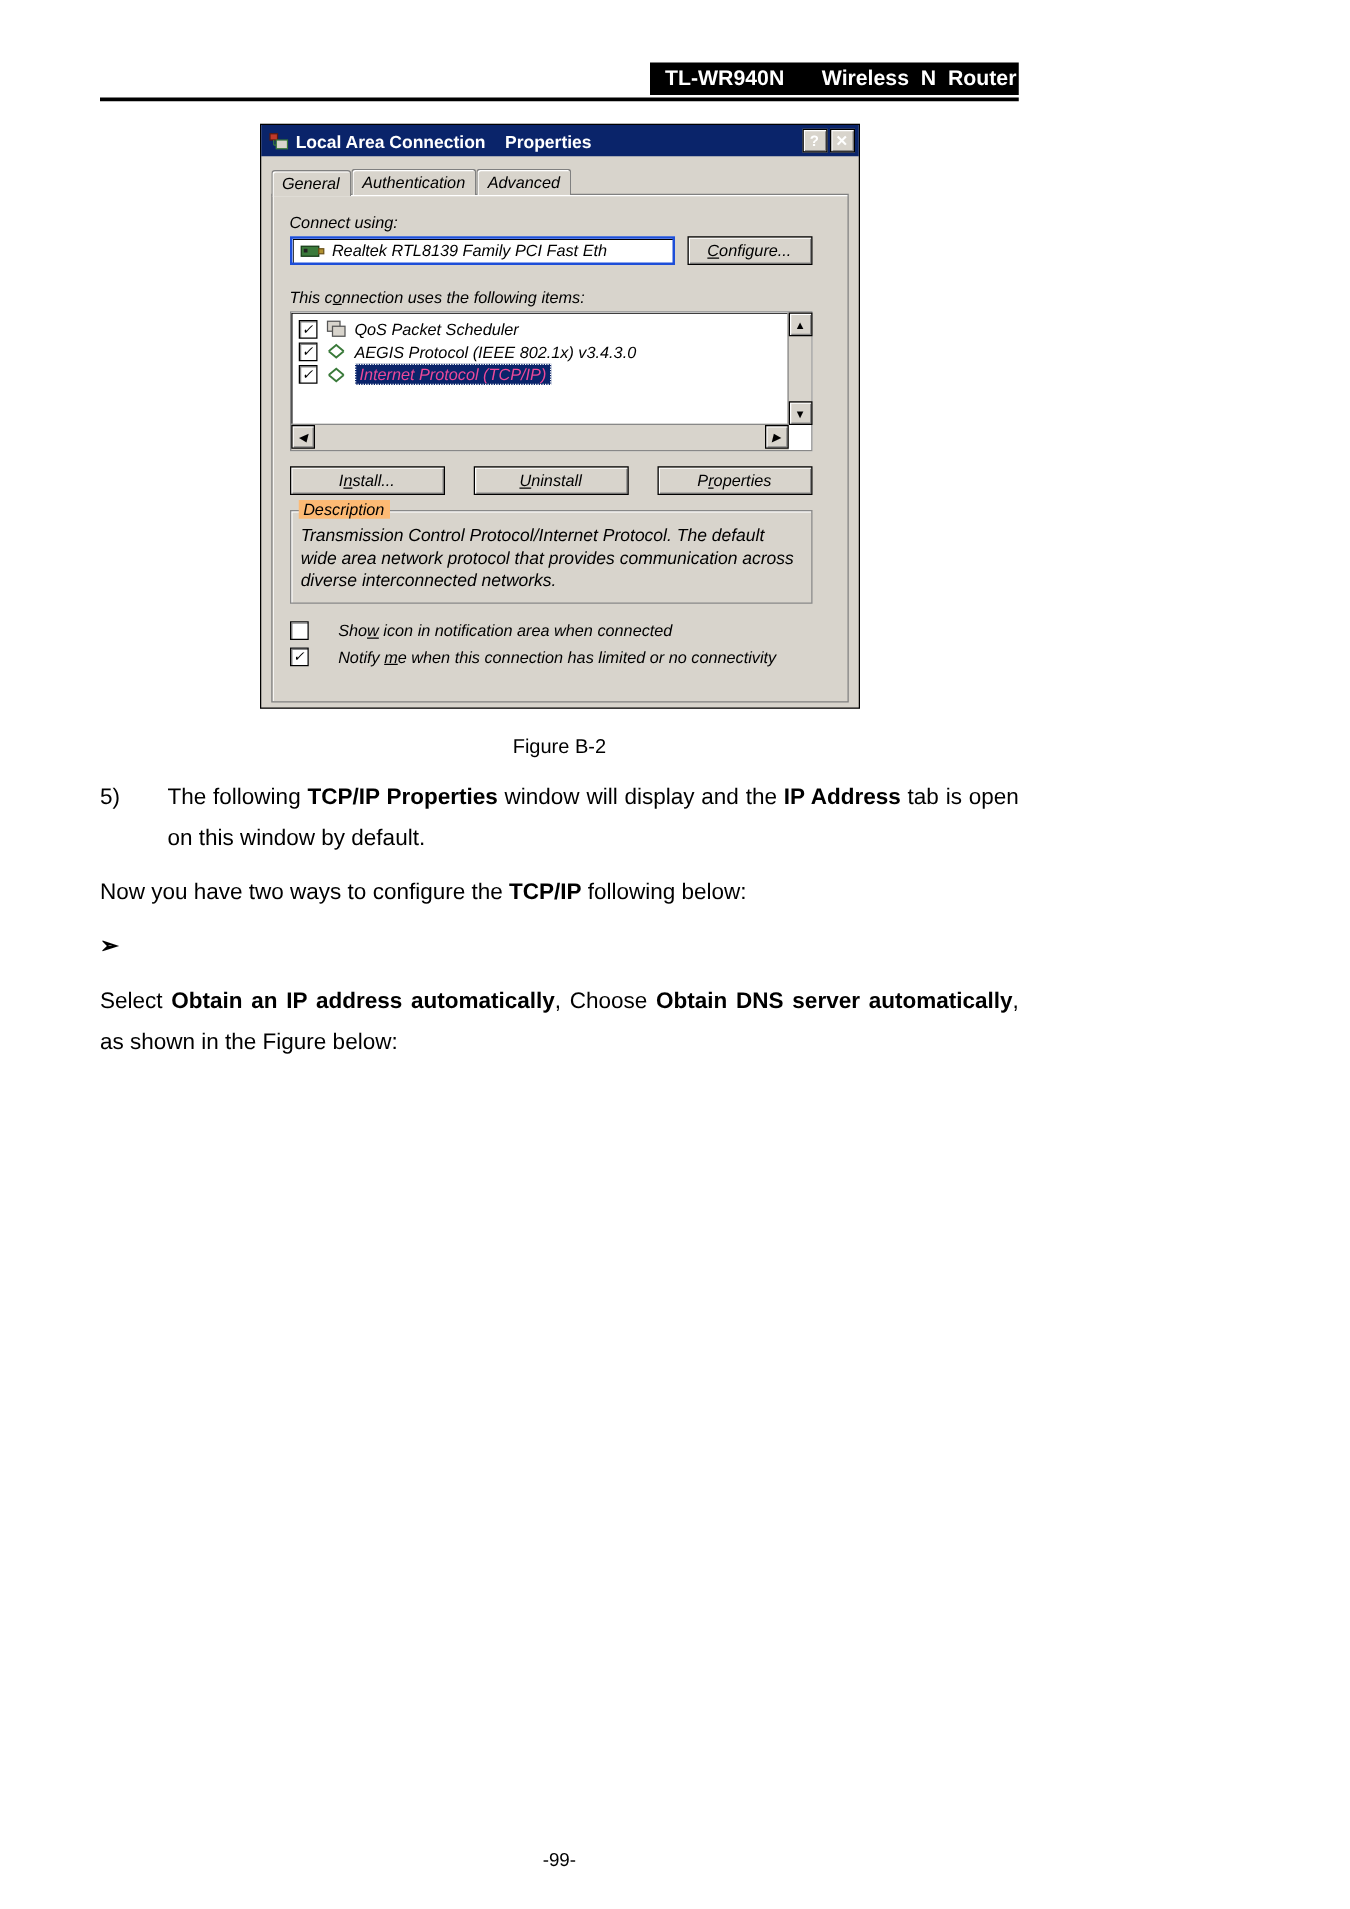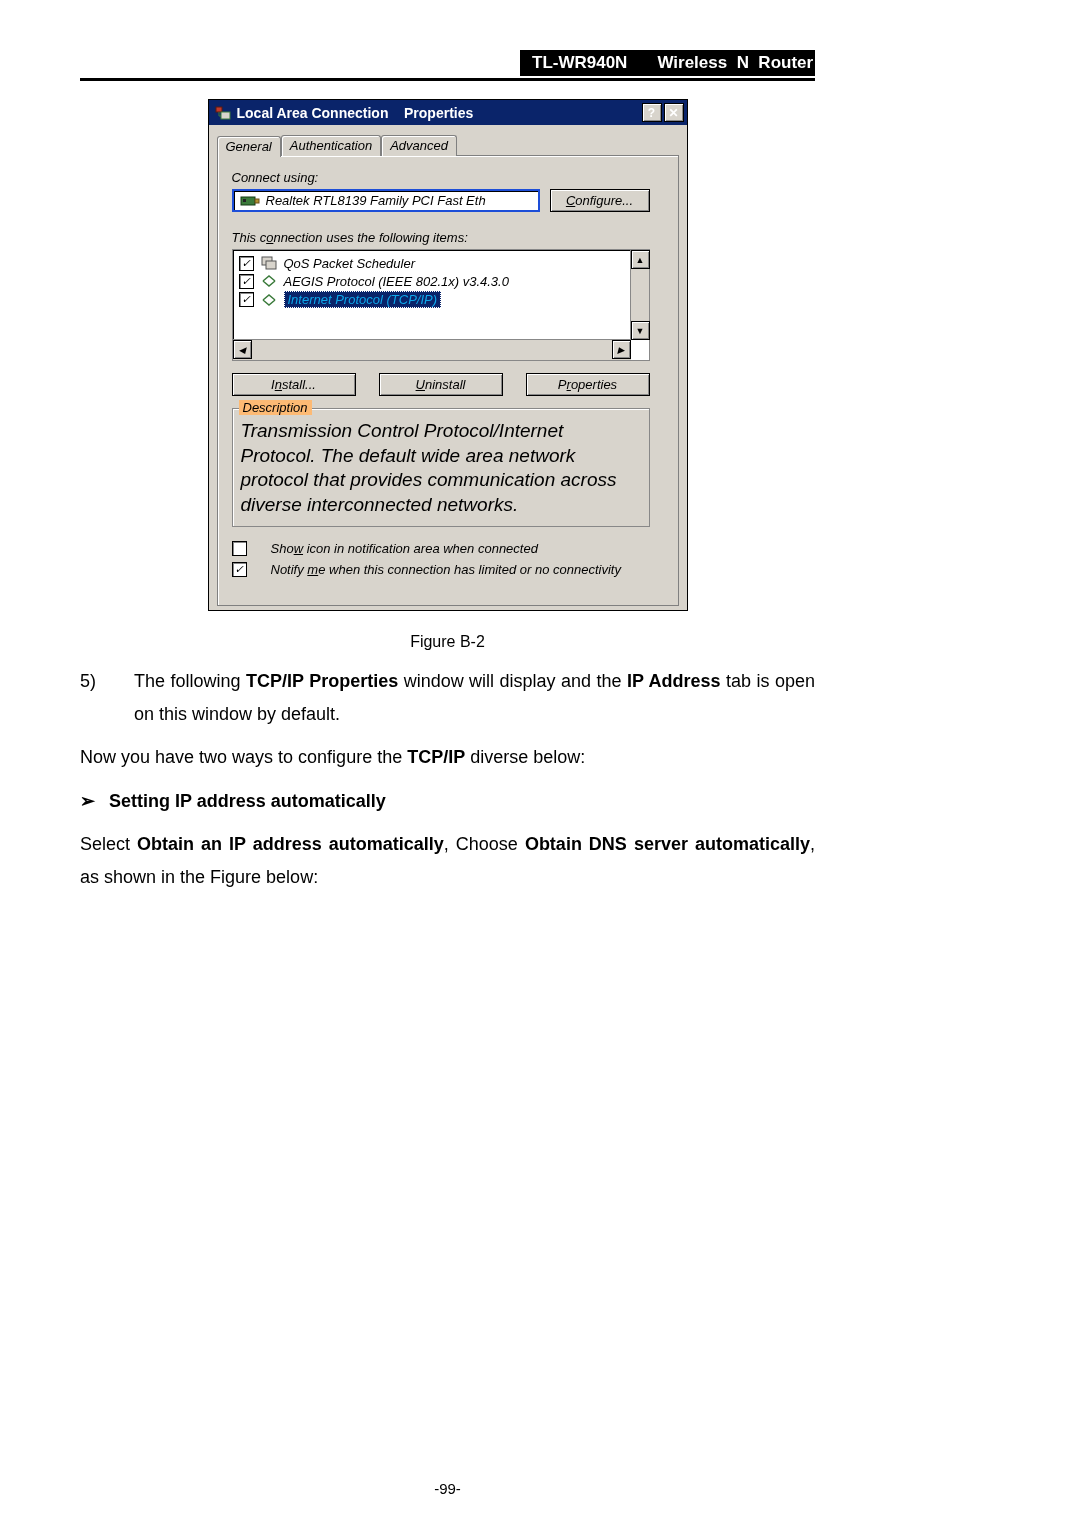--- a/index.html
+++ b/index.html
@@ -142,21 +142,21 @@
   .li .chk {
     width: 13px; height: 13px;
     border: 1px solid #000;
     background: #fff;
     box-shadow: inset 1px 1px 0 #888;
     display: inline-flex; align-items: center; justify-content: center;
     font-size: 11px;
   }
   .li .sicn { width: 18px; height: 16px; display: inline-flex; align-items: center; justify-content: center; }
   .li.sel .txt {
-    background: #0a246a; color: #0ea5e9; padding: 0 3px; border: 1px dotted #fff;
+    background: #0a246a; color: #ec4899; padding: 0 3px; border: 1px dotted #fff;
   }
   .vscroll {
     position: absolute; right: 0; top: 0; bottom: 20px; width: 18px;
     background: #d8d4cc;
     display: flex; flex-direction: column; justify-content: space-between;
     border-left: 1px solid #888;
   }
   .sbtn {
     width: 17px; height: 17px;
     background: #d8d4cc;
@@ -178,21 +178,21 @@
     border: 1px solid #888;
     box-shadow: inset 1px 1px 0 #fff;
     padding: 10px 8px 8px 8px;
     margin-bottom: 14px;
     position: relative;
   }
   .group-legend {
     position: absolute; top: -9px; left: 6px; background: #fdba74;
     padding: 0 4px; font-size: 13px;
   }
-  .desc-text { font-size: 19px; line-height: 1.3; }
+  .desc-text { font-size: 14px; line-height: 1.3; }
   .chkline {
     display: flex; align-items: center; gap: 24px; margin-bottom: 6px;
     font-size: 13px;
   }
   .chkline .chk {
     width: 13px; height: 13px; border: 1px solid #000; background: #fff;
     box-shadow: inset 1px 1px 0 #888;
     display: inline-flex; align-items: center; justify-content: center;
     font-size: 11px;
   }
@@ -363,26 +363,25 @@
 
   <div class="body-text">
     <div class="step">
       <span class="step-num">5)</span>
       <span class="step-body">
         <span>The following </span><span class="b">TCP/IP Properties</span><span> window will display and the </span><span class="b">IP Address</span><span> tab is open on this window by default.</span>
       </span>
     </div>
 
     <p>
-      <span>Now you have two ways to configure the </span><span class="b">TCP/IP</span><span> diverse below:</span>
+      <span>Now you have two ways to configure the </span><span class="b">TCP/IP</span><span> following below:</span>
     </p>
 
     <div class="arrow-line">
       <span class="arw">➢</span>
-      <span>Setting IP address automatically</span>
     </div>
 
     <p>
       <span>Select </span><span class="b">Obtain an IP address automatically</span><span>, Choose </span><span class="b">Obtain DNS server automatically</span><span>, as shown in the Figure below:</span>
     </p>
   </div>
 
   <div class="pgnum">-99-</div>
 
 </div>

